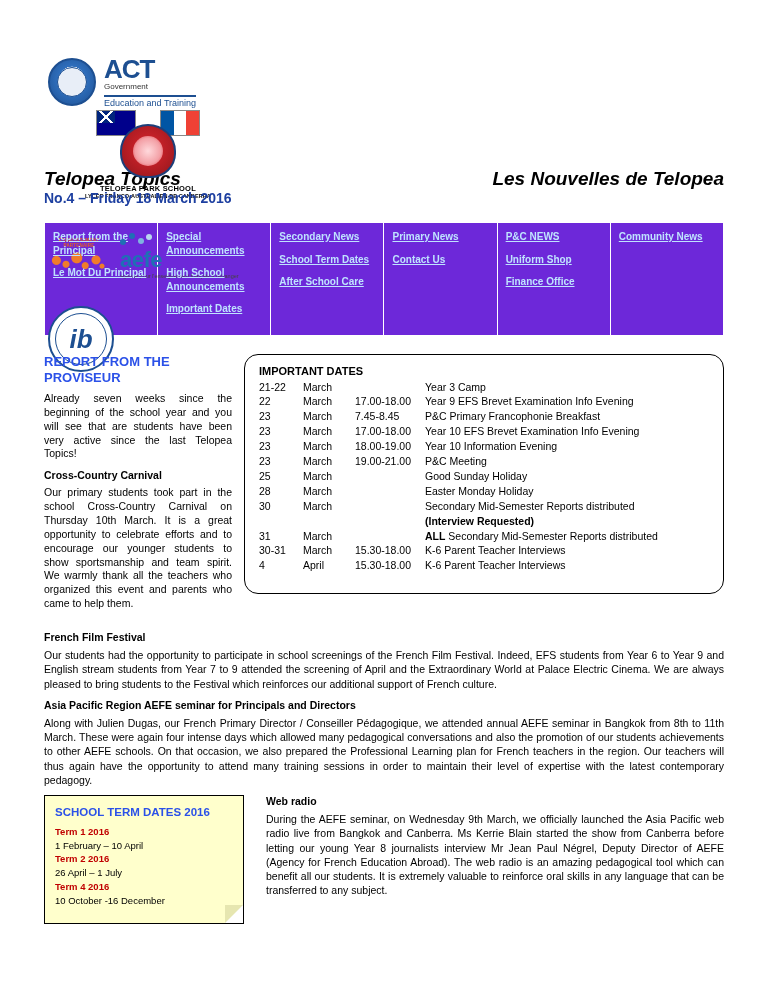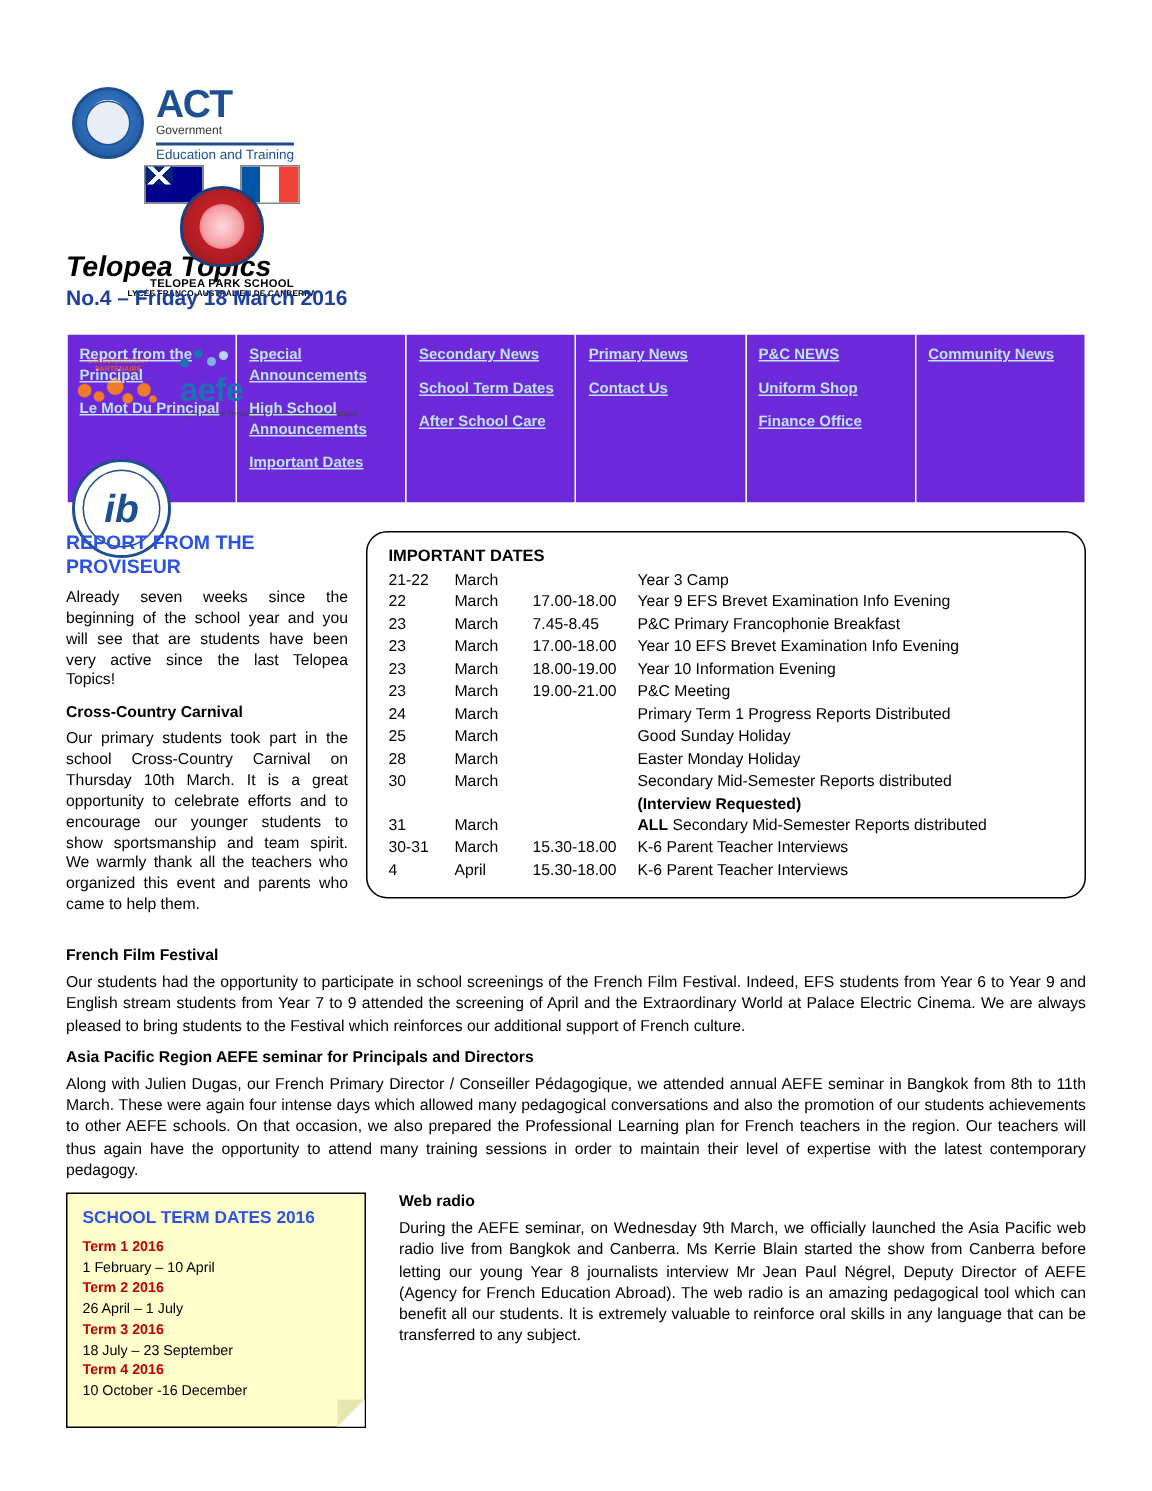--- a/index.html
+++ b/index.html
@@ -270,20 +270,21 @@
     <div class="logo-ib">
       <div class="ib-circle">
         <div class="ib-ring-text" style="opacity:0;">MUNDO • WORLD SCHOOL • OFEREO DU MONDE</div>
         <div class="ib-text">ib</div>
       </div>
     </div>
   </div>
 
   <div class="title-row">
     <div class="title-left">Telopea Topics</div>
+    <div class="title-right">Les Nouvelles de Telopea</div>
   </div>
   <div class="issue-line">No.4 – Friday 18 March 2016</div>
 
   <table class="nav">
     <tbody>
         <tr>
       <td>
         <a href="#">Report from the Principal</a>
         <a href="#">Le Mot Du Principal</a>
       </td>
@@ -354,26 +355,20 @@
               <td class="d1">23</td>
               <td class="d2">March</td>
               <td class="d3">18.00-19.00</td>
               <td>Year 10 Information Evening</td>
             </tr>
             <tr>
               <td class="d1">23</td>
               <td class="d2">March</td>
               <td class="d3">19.00-21.00</td>
               <td>P&amp;C Meeting</td>
-            </tr>
-            <tr>
-              <td class="d1">24</td>
-              <td class="d2">March</td>
-              <td class="d3"></td>
-              <td>Primary Term 1 Progress Reports Distributed</td>
             </tr>
             <tr>
               <td class="d1">25</td>
               <td class="d2">March</td>
               <td class="d3"></td>
               <td>Good Sunday Holiday</td>
             </tr>
             <tr>
               <td class="d1">28</td>
               <td class="d2">March</td>
@@ -426,24 +421,20 @@
         <div class="note-title">SCHOOL TERM DATES 2016</div>
         <div>
           <div class="term-head">Term 1 2016</div>
           <div>1 February – 10 April</div>
         </div>
         <div>
           <div class="term-head">Term 2 2016</div>
           <div>26 April – 1 July</div>
         </div>
         <div>
-          <div class="term-head">Term 3 2016</div>
-          <div>18 July – 23 September</div>
-        </div>
-        <div>
           <div class="term-head">Term 4 2016</div>
           <div>10 October -16 December</div>
         </div>
         <div class="fold"></div>
       </div>
 
       <div class="bottom-right">
         <h3>Web radio</h3>
         <p>During the AEFE seminar, on Wednesday 9th March, we officially launched the Asia Pacific web radio live from Bangkok and Canberra. Ms Kerrie Blain started the show from Canberra before letting our young Year 8 journalists interview Mr Jean Paul Négrel, Deputy Director of AEFE (Agency for French Education Abroad). The web radio is an amazing pedagogical tool which can benefit all our students. It is extremely valuable to reinforce oral skills in any language that can be transferred to any subject.</p>
       </div>

